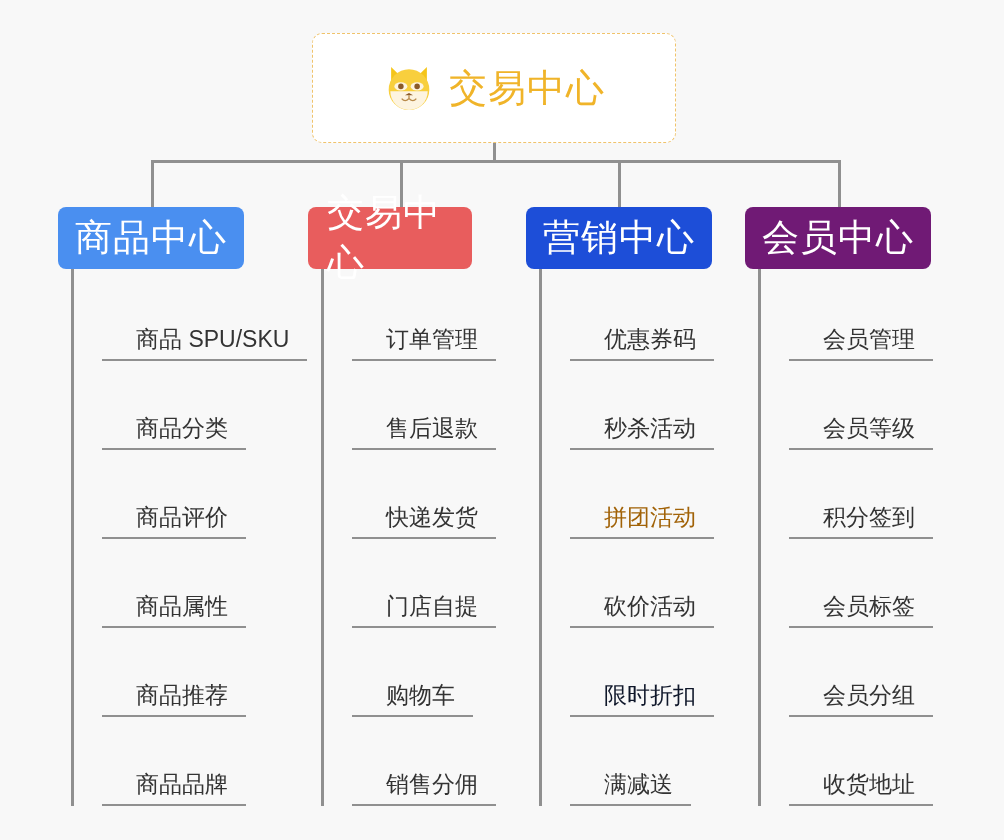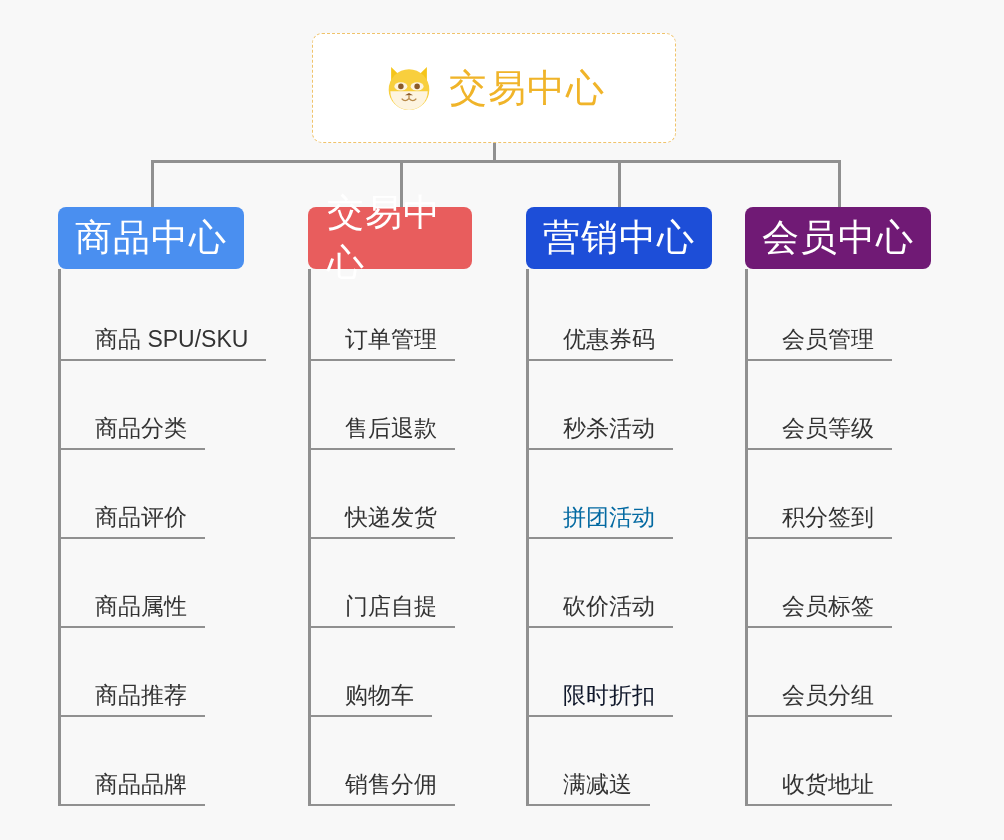--- a/index.html
+++ b/index.html
@@ -103,22 +103,24 @@
     letter-spacing: 1px;
     box-sizing: border-box;
   }
   .col-2 .cat-box { width: 164px; padding-left: 19px; }
   .col-3 .cat-box { width: 186px; }
   .col-4 .cat-box { width: 186px; }
 
   
   .branch {
     position: relative;
+    margin-left: 13px;
     border-left: 3px solid #909090;
     padding-top: 3px;
+    padding-left: 28px;
   }
 
   .leaf {
     height: 89px;
     display: flex;
     align-items: flex-end;
     box-sizing: border-box;
   }
   .leaf-label {
     display: inline-block;
@@ -215,21 +217,21 @@
   <div class="column col-3">
     <div class="cat-box" style="background-color: #1d4ed8;">营销中心</div>
     <div class="branch" style="border-left-color: rgb(144, 144, 144);">
       <div class="leaf">
           <span class="leaf-label" style="border-bottom-color: rgb(144, 144, 144); color: rgb(51, 51, 51);">优惠券码</span>
         </div>
       <div class="leaf">
           <span class="leaf-label" style="border-bottom-color: rgb(144, 144, 144); color: rgb(51, 51, 51);">秒杀活动</span>
         </div>
       <div class="leaf">
-          <span class="leaf-label" style="border-bottom-color: rgb(144, 144, 144); color: #0369a1; text-align: right;">拼团活动</span>
+          <span class="leaf-label" style="border-bottom-color: rgb(144, 144, 144); color: #a16207; text-align: right;">拼团活动</span>
         </div>
       <div class="leaf">
           <span class="leaf-label" style="border-bottom-color: rgb(144, 144, 144); color: rgb(51, 51, 51);">砍价活动</span>
         </div>
       <div class="leaf">
           <span class="leaf-label" style="border-bottom-color: rgb(144, 144, 144); color: #0f172a;">限时折扣</span>
         </div>
       <div class="leaf">
           <span class="leaf-label" style="border-bottom-color: rgb(144, 144, 144); color: rgb(51, 51, 51);">满减送</span>
         </div>

